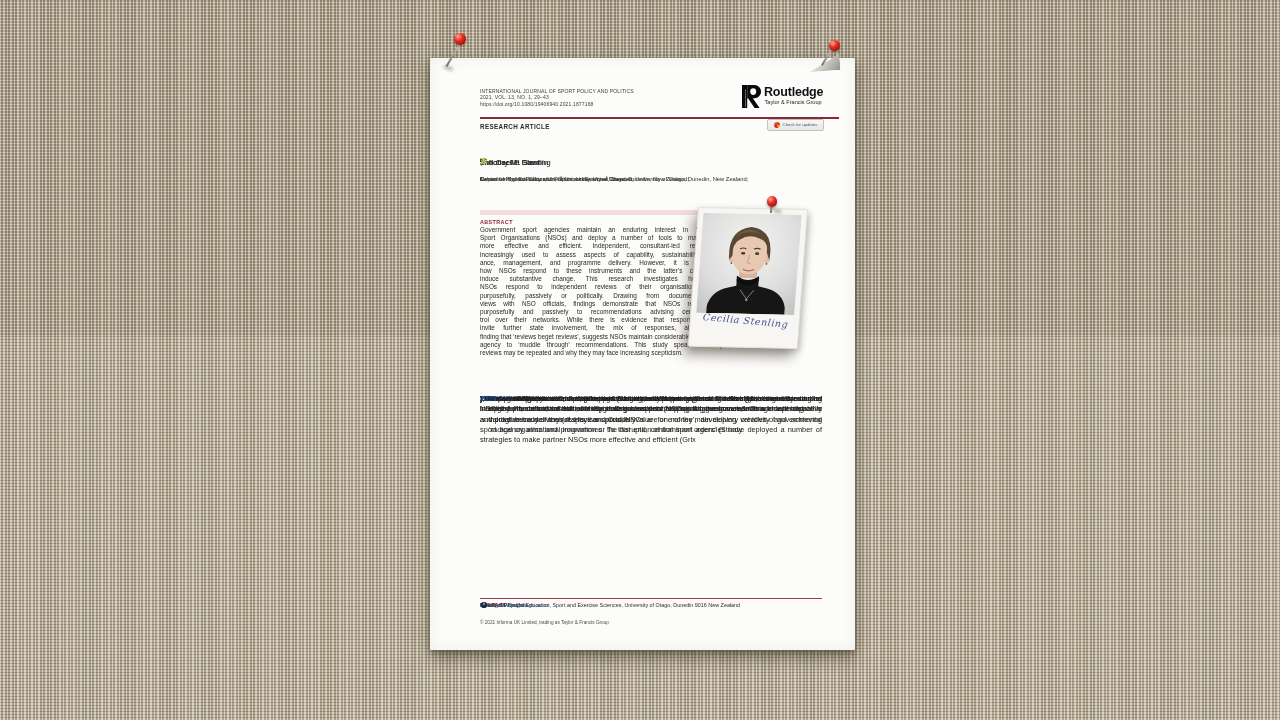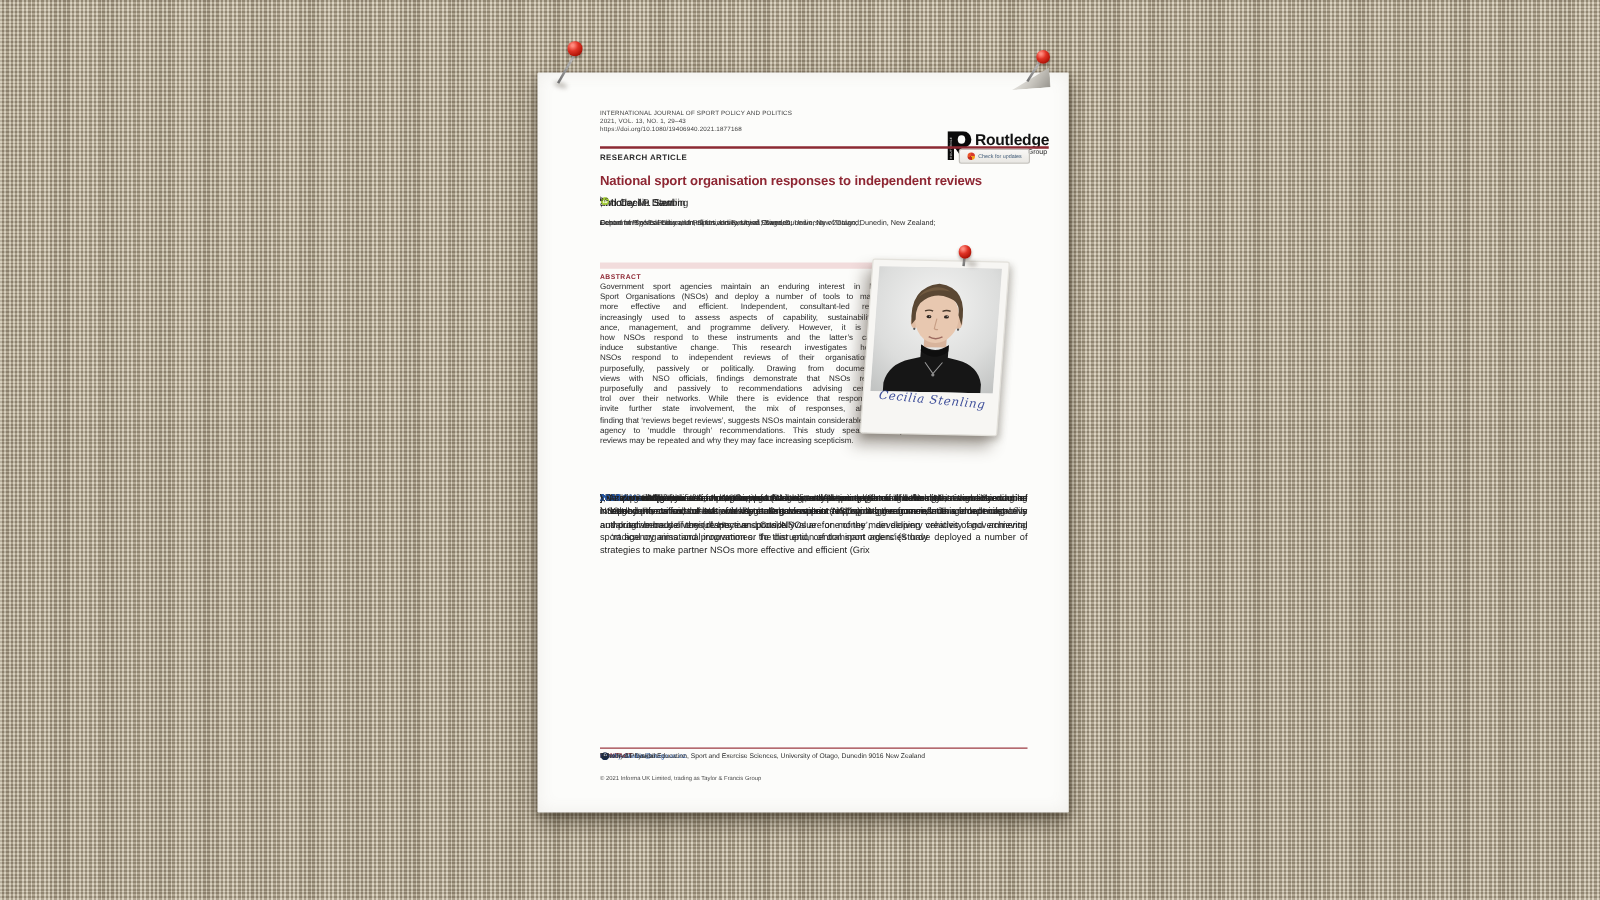--- a/index.html
+++ b/index.html
@@ -16,21 +16,21 @@
     position:absolute;left:430px;top:58px;width:425px;height:592px;
     background:#fcfcfa;
     box-shadow:0 7px 16px rgba(48,40,26,.50), 0 2px 5px rgba(48,40,26,.35), inset 0 0 14px rgba(120,110,90,.10);
     border-radius:1px;
   }
   .paper *{position:absolute;}
   .journal-info{left:50px;top:30px;font-size:5px;line-height:6.4px;color:#3d3d3d;letter-spacing:.15px;}
   .journal-info div{position:static;}
   .doi{color:#3d3d3d;}
   
-  .logo{left:328px;top:27px;width:100px;height:26px;margin-top:20px;}
+  .logo{left:312px;top:27px;width:100px;height:26px;}
   .logo svg{position:static;}
   .logo-text{left:22px;top:0;font-weight:bold;font-size:12.5px;color:#111;letter-spacing:-.2px;}
   .logo-sub{left:22.5px;top:13.5px;font-size:5.6px;color:#222;}
   .header-rule{left:50px;top:59px;width:359px;height:1.6px;background:#8c2a33;}
   .research-article{left:50px;top:64.5px;font-size:6.3px;font-weight:bold;color:#2b2b2b;letter-spacing:.35px;}
   .badge{
     left:337px;top:61px;width:57px;height:11.5px;border:.5px solid #c3c1bc;border-radius:2px;
     background:linear-gradient(#f8f7f5,#e9e7e3);display:flex;align-items:center;justify-content:center;gap:2.5px;
     box-sizing:border-box;
   }
@@ -117,21 +117,20 @@
   </div>
 
   <div class="header-rule"></div>
   <div class="research-article">RESEARCH ARTICLE</div>
 
   <div class="badge">
     <span class="crossmark"></span>
     <span class="badge-label">Check for updates</span>
   </div>
 
-  <div class="title">National sport organisation responses to independent reviews</div>
   <div class="authors">
       <span>Timothy M. Dawbin </span>
       <span class="icon icon-orcid">iD</span>
       <span class="sup">a</span>
       <span>, Michael P. Sam </span>
       <span class="icon icon-orcid">iD</span>
       <span class="sup">a</span>
       <span> and Cecilia Stenling </span>
       <span class="icon icon-orcid">iD</span>
       <span class="sup">b,c</span>

